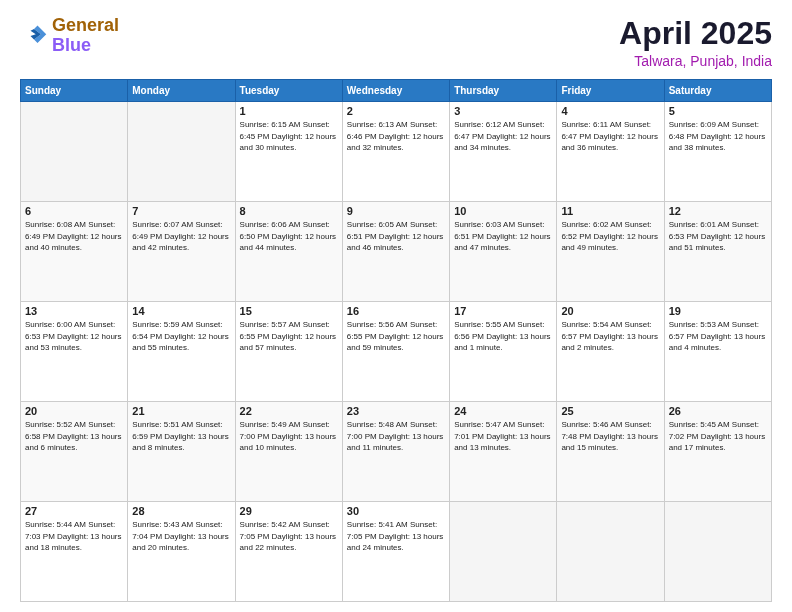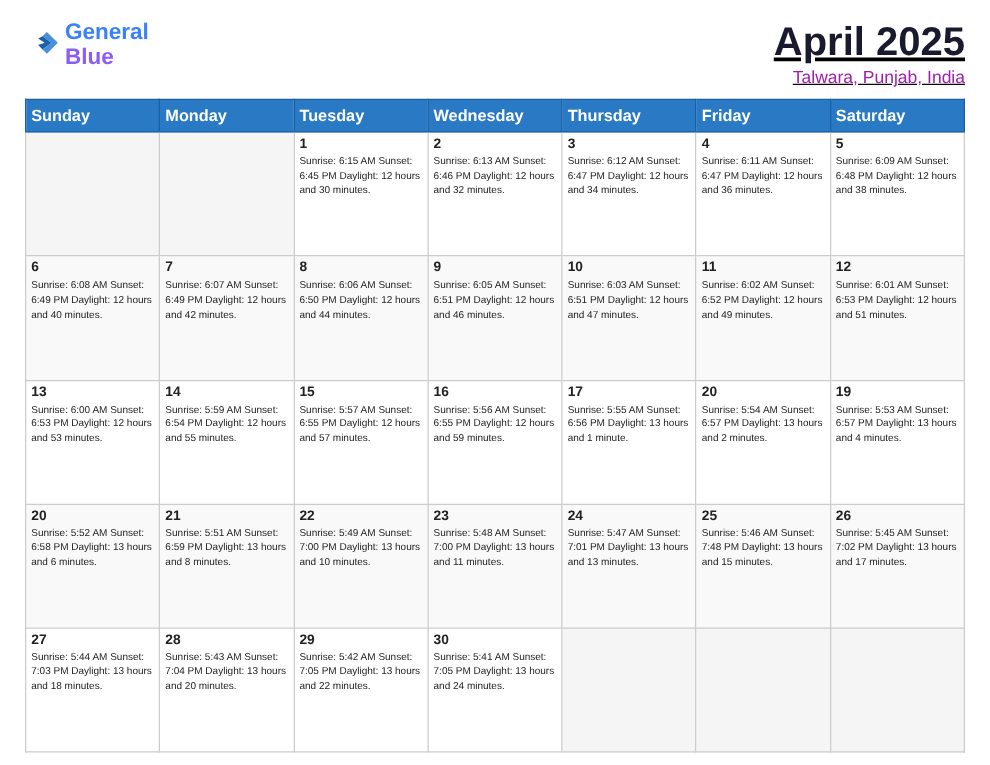--- a/index.html
+++ b/index.html
@@ -28,29 +28,28 @@
       align-items: center;
       gap: 4px;
     }
     .logo-text {
       font-size: 18px;
       font-weight: bold;
       color: #1a1a2e;
       line-height: 1.1;
     }
     .logo-text span {
-      color: #3b82f6;
+      color: #a16207;
     }
     .logo-icon {
       width: 28px;
       height: 28px;
     }
     .title-block {
       text-align: right;
-      text-decoration: underline;
     }
     .month-title {
       font-size: 32px;
       font-weight: bold;
       color: #1a1a2e;
       line-height: 1.1;
     }
     .location {
       font-size: 14px;
       color: #a21caf;
@@ -59,21 +58,21 @@
     .calendar {
       flex: 1;
       border: 1px solid #ccc;
       border-collapse: collapse;
       width: 100%;
       table-layout: fixed;
     }
     .calendar th {
       background-color: #2979c4;
       color: white;
-      font-size: 13px;
+      font-size: 10px;
       font-weight: bold;
       padding: 5px 4px;
       text-align: left;
       border: 1px solid #1a60a8;
       margin-top: 41px;
     }
     .calendar td {
       border: 1px solid #ccc;
       vertical-align: top;
       padding: 3px 4px;

